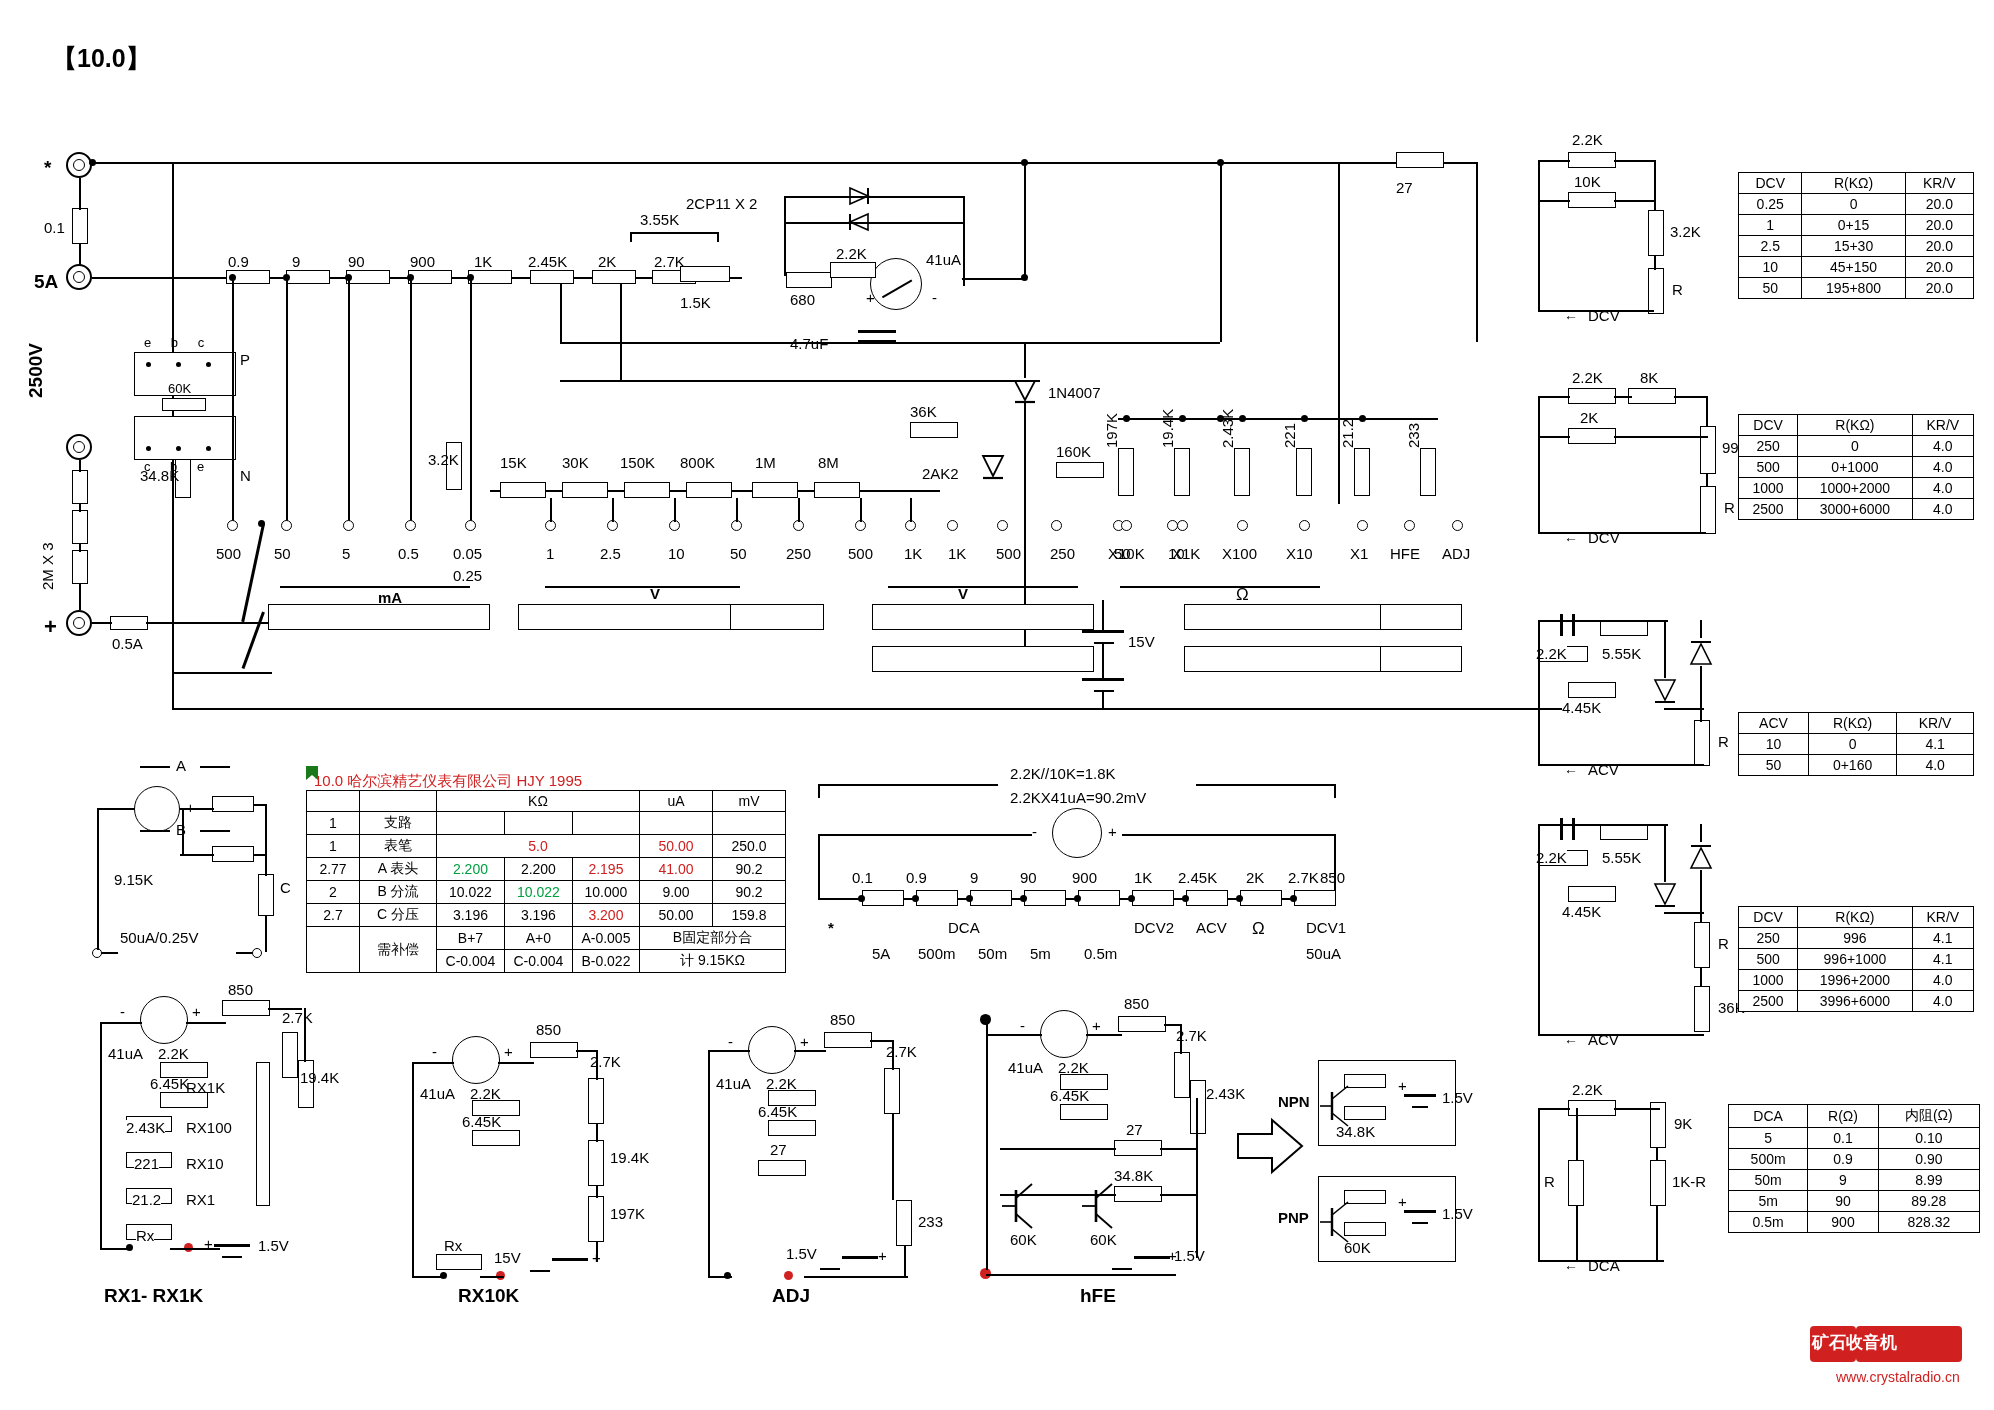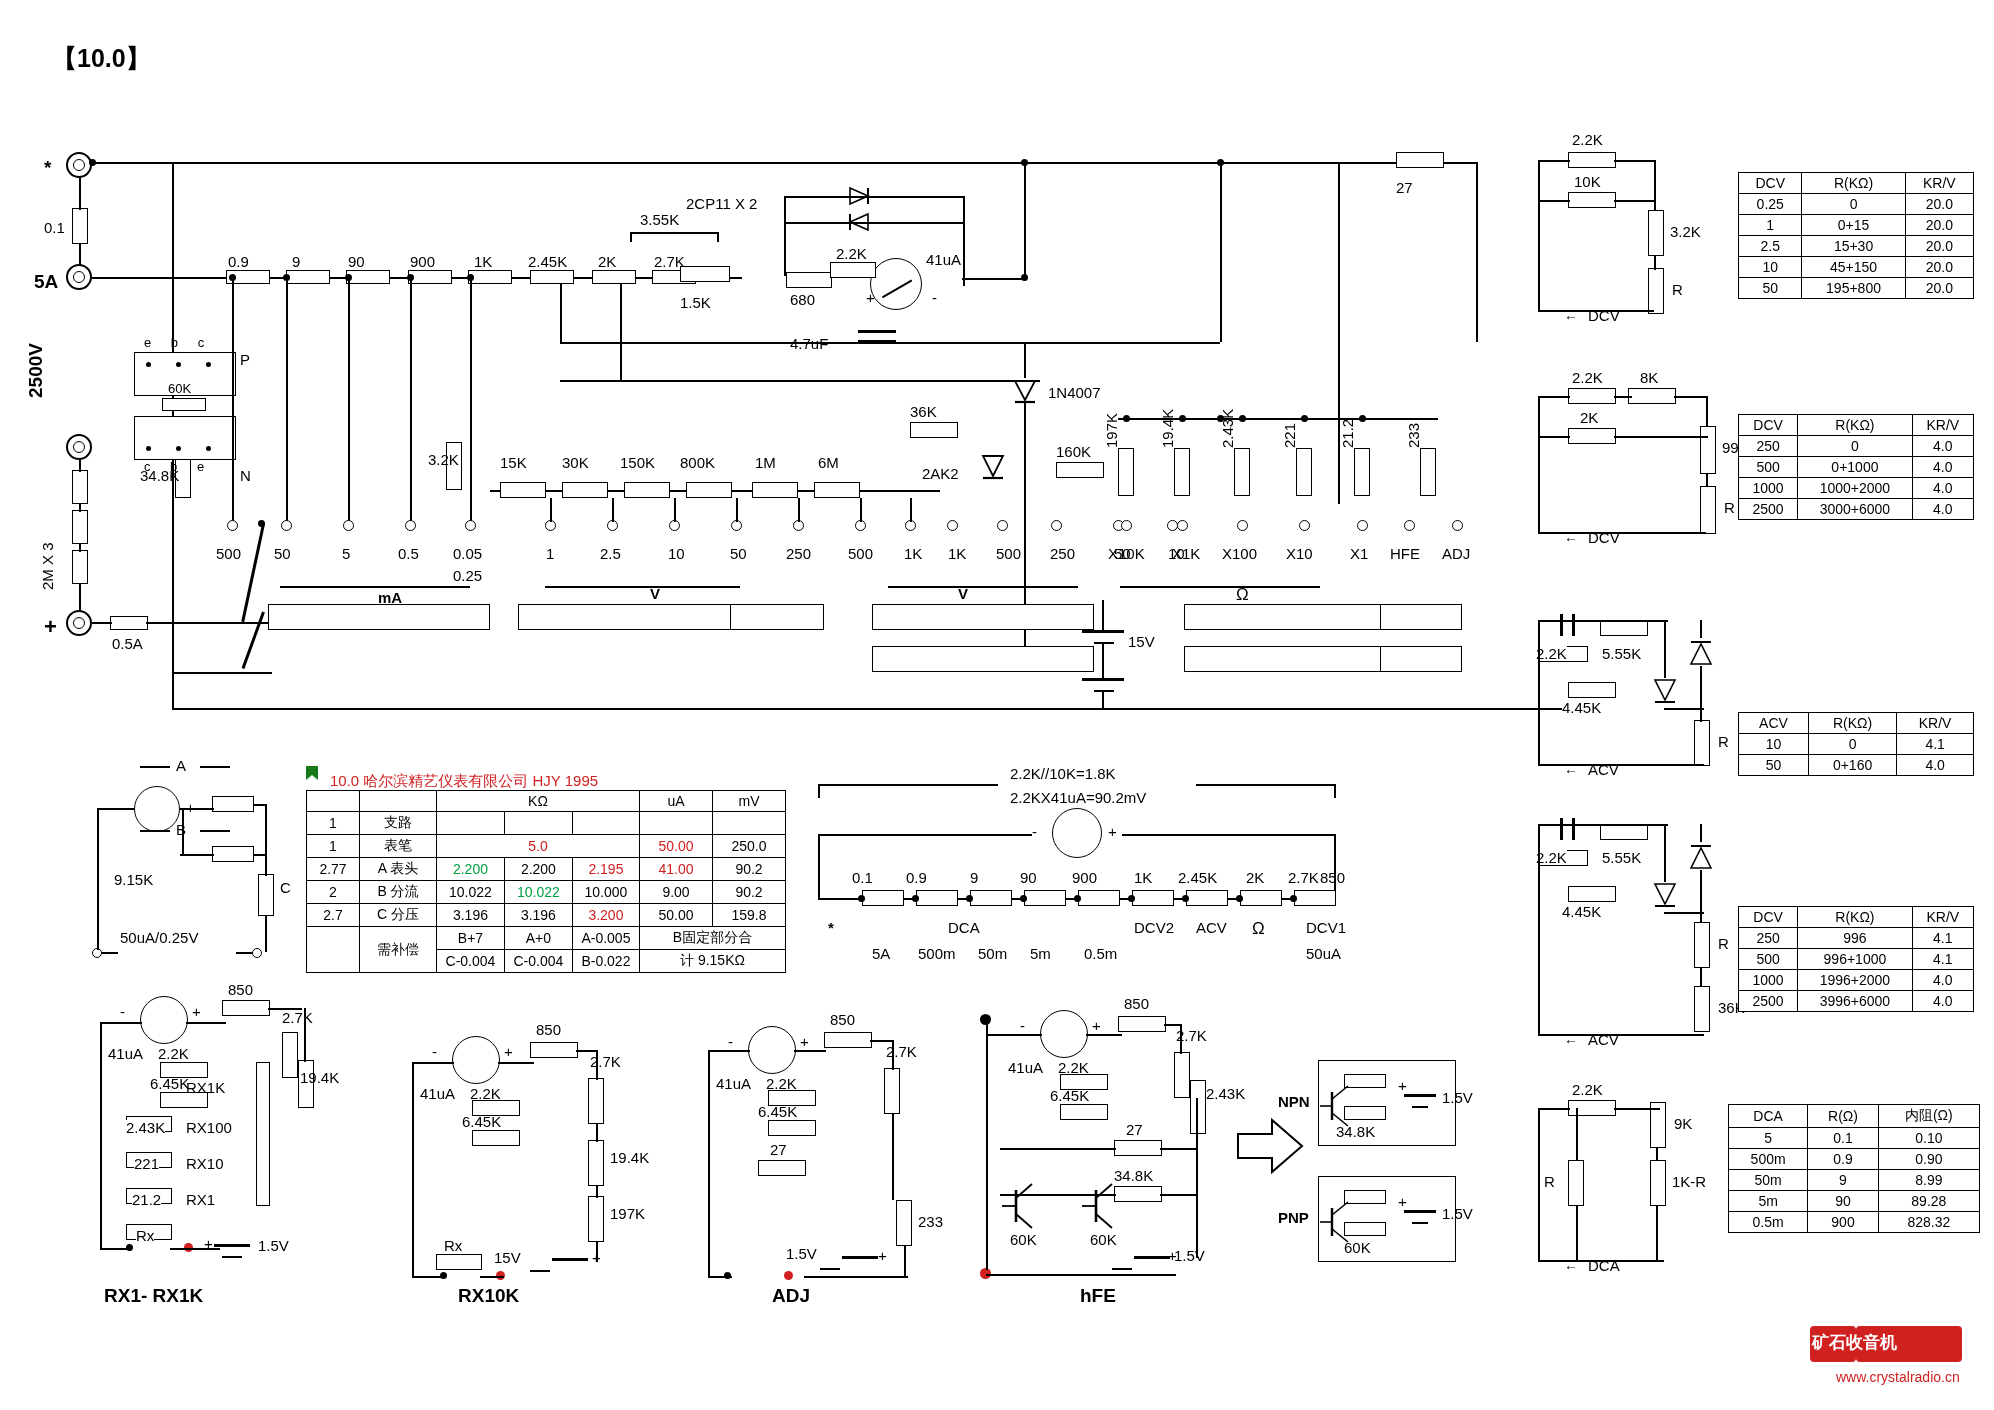--- a/index.html
+++ b/index.html
@@ -190,21 +190,21 @@
   <div class="res" style="left:562px;top:482px;width:46px;height:16px;"></div>
   <div class="res" style="left:624px;top:482px;width:46px;height:16px;"></div>
   <div class="res" style="left:686px;top:482px;width:46px;height:16px;"></div>
   <div class="res" style="left:752px;top:482px;width:46px;height:16px;"></div>
   <div class="res" style="left:814px;top:482px;width:46px;height:16px;"></div>
   <div class="t" style="left:500px;top:455px;">15K</div>
   <div class="t" style="left:562px;top:455px;">30K</div>
   <div class="t" style="left:620px;top:455px;">150K</div>
   <div class="t" style="left:680px;top:455px;">800K</div>
   <div class="t" style="left:755px;top:455px;">1M</div>
-  <div class="t" style="left:818px;top:455px;">6M</div>
+  <div class="t" style="left:818px;top:455px;">8M</div>
   <div class="termin" style="left:545px;top:520px;width:11px;height:11px;"></div>
   <div class="termin" style="left:607px;top:520px;width:11px;height:11px;"></div>
   <div class="termin" style="left:669px;top:520px;width:11px;height:11px;"></div>
   <div class="termin" style="left:731px;top:520px;width:11px;height:11px;"></div>
   <div class="termin" style="left:793px;top:520px;width:11px;height:11px;"></div>
   <div class="termin" style="left:855px;top:520px;width:11px;height:11px;"></div>
   <div class="termin" style="left:905px;top:520px;width:11px;height:11px;"></div>
   <div class="vline" style="left:550px;top:498px;height:24px;"></div>
   <div class="vline" style="left:612px;top:498px;height:24px;"></div>
   <div class="vline" style="left:674px;top:498px;height:24px;"></div>
@@ -313,21 +313,21 @@
   <div class="vline" style="left:1024px;top:162px;height:116px;"></div>
   <div class="vline" style="left:1220px;top:162px;height:180px;"></div>
   <div class="vline" style="left:1338px;top:162px;height:342px;"></div>
   <div class="node" style="left:1021px;top:159px;"></div>
   <div class="node" style="left:1217px;top:159px;"></div>
   <div class="node" style="left:1217px;top:415px;"></div>
   <div class="node" style="left:89px;top:159px;"></div>
   <div class="hline" style="left:962px;top:278px;width:62px;"></div>
   <div class="node" style="left:1021px;top:274px;"></div>
 
-  <div class="redtxt" style="left:330px;top:772px;">10.0 哈尔滨精艺仪表有限公司 HJY 1995</div>
+  <div class="redtxt" style="left:314px;top:772px;">10.0 哈尔滨精艺仪表有限公司 HJY 1995</div>
   <svg class="abs" style="left:306px;top:766px;" width="14" height="14">
       <polygon points="0,0 12,0 12,14 6,9 0,14" fill="#1a7a1a"></polygon>
     </svg>
   <table class="grid" id="calc-table" style="left:306px;top:790px;width:480px;">
     <tbody>
         <tr>
       <td style="width:42px;"></td>
       <td style="width:66px;"></td>
       <td colspan="3">KΩ</td>
       <td style="width:62px;">uA</td>

